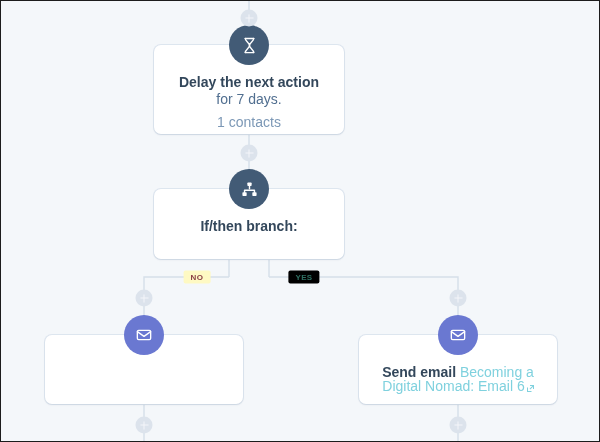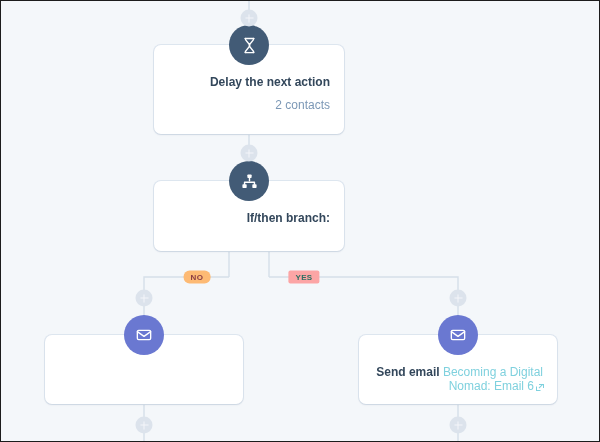--- a/index.html
+++ b/index.html
@@ -68,24 +68,23 @@
     align-items: center;
     justify-content: center;
   }
   .icon-dark { background: #425b76; }
   .icon-purple { background: #6a78d1; }
 
   .card-body {
     padding: 30px 14px 14px 14px;
   }
   .line {
-    font-size: 12px;
+    font-size: 14px;
     line-height: 14px;
     color: #33475b;
-    text-align: right;
   }
   .line.title {
     font-weight: bold;
     margin-bottom: 3px;
   }
   .line.sub {
     color: #516f90;
   }
   .line.stat {
     color: #7c98b6;
@@ -137,22 +136,22 @@
   .branch-label {
     position: absolute;
     transform: translate(-50%, -50%);
     font-size: 8px;
     font-weight: bold;
     letter-spacing: 0.4px;
     padding: 2px 7px;
     border-radius: 2px;
     white-space: nowrap;
   }
-  .label-no { background: #fdba74; color: #8a3d44; border-radius: 6px; }
-  .label-yes { background: #fca5a5; color: #2f6f62; }
+  .label-no { background: #fef9c3; color: #8a3d44; }
+  .label-yes { background: #000000; color: #2f6f62; }
 </style>
 </head>
 <body>
 
 <div id="canvas">
 
   <svg class="edges" viewBox="0 0 600 442" xmlns="http://www.w3.org/2000/svg">
     <g stroke="#d5dfe9" stroke-width="1.4" fill="none">
 
       <line x1="248" y1="0" x2="248" y2="40"></line>
@@ -175,25 +174,26 @@
     <div class="card-icon icon-dark">
       <svg width="17" height="17" viewBox="0 0 24 24" fill="none" stroke="#ffffff" stroke-width="2" stroke-linecap="round" stroke-linejoin="round">
         <path d="M6 2h12"></path>
         <path d="M6 22h12"></path>
         <path d="M6 2c0 4 6 6 6 10 0-4 6-6 6-10"></path>
         <path d="M6 22c0-4 6-6 6-10 0 4 6 6 6 10"></path>
       </svg>
     </div>
     <div class="card-body">
       <div class="line title">Delay the next action</div>
-      <div class="line stat">2 contacts</div>
-    </div>
-  </div>
-
-  <div class="card" style="left:153px; top:180px; width:190px; height:70px;">
+      <div class="line sub">for 7 days.</div>
+      <div class="line stat">1 contacts</div>
+    </div>
+  </div>
+
+  <div class="card" style="left:153px; top:188px; width:190px; height:70px;">
     <div class="card-icon icon-dark">
       <svg width="17" height="17" viewBox="0 0 24 24" fill="none" stroke="#ffffff" stroke-width="2" stroke-linecap="round" stroke-linejoin="round">
         <rect x="9" y="2" width="6" height="5" rx="1" fill="#ffffff" stroke="none"></rect>
         <rect x="2" y="16" width="6" height="5" rx="1" fill="#ffffff" stroke="none"></rect>
         <rect x="16" y="16" width="6" height="5" rx="1" fill="#ffffff" stroke="none"></rect>
         <path d="M12 7v4"></path>
         <path d="M5 16v-3h14v3"></path>
       </svg>
     </div>
     <div class="card-body">

